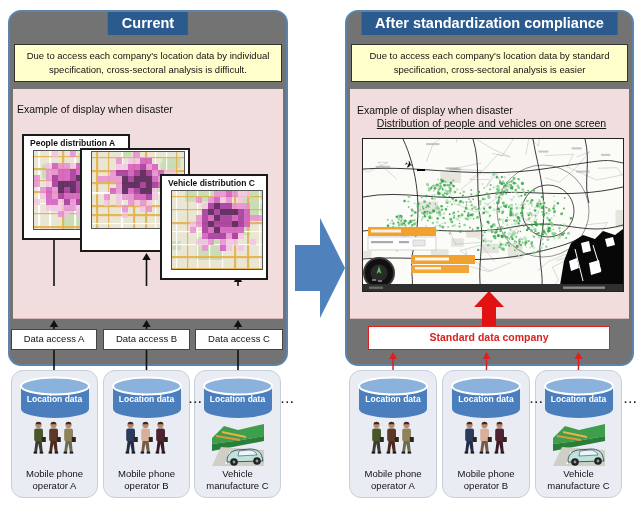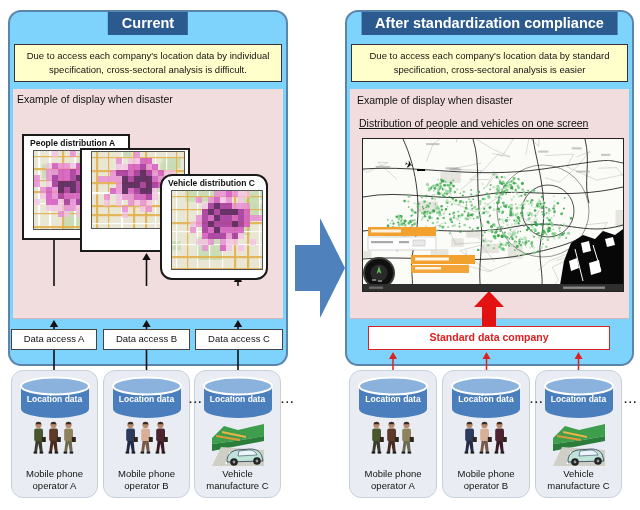--- a/index.html
+++ b/index.html
@@ -1,40 +1,40 @@
 <!DOCTYPE html>
 <html><head>
 <meta charset="utf-8">
 <style>
   html,body{margin:0;padding:0;background:#ffffff;}
   .stage{position:relative;width:640px;height:510px;background:#fff;
          font-family:"Liberation Sans",sans-serif;color:#111;overflow:hidden;}
-  .panel{position:absolute;top:10px;height:356px;background:#7dd3fc;
+  .panel{position:absolute;top:10px;height:356px;background:#737373;
          border:2px solid #5b84ad;border-radius:13px;box-sizing:border-box;text-decoration:underline;}
   .panel.left{left:8px;width:280px;}
   .panel.right{left:345px;width:289px;padding-left:24px;}
   .ptitle{position:absolute;top:0px;left:50%;transform:translateX(-50%);
           background:#2b5a8e;color:#fff;font-weight:bold;font-size:14.5px;
           padding:3px 14px 4px;white-space:nowrap;z-index:6;}
   .note{position:absolute;left:4px;right:4px;top:32px;background:#ffffcc;
         border:1px solid #333;font-size:9.5px;line-height:1.45;text-align:center;
         padding:4px 2px;z-index:5;}
   .pink{position:absolute;left:3px;right:3px;top:77px;height:229px;
         background:#f1dddd;border-bottom:1px solid #d4b6b6;z-index:1;}
-  .example{position:absolute;font-size:10.5px;z-index:5;}
+  .example{position:absolute;font-size:10.5px;z-index:5;margin-top:10px;}
   .panel.left .example{left:7px;top:81px;}
   .panel.right .example{left:10px;top:82px;}
   .subLabel{position:absolute;font-size:10.5px;text-decoration:underline;z-index:5;}
   .panel.left .subLabel{right:3px;top:94px;}
-  .panel.right .subLabel{left:12px;right:8px;top:105px;text-align:left;}
+  .panel.right .subLabel{left:12px;right:8px;top:105px;text-align:center;}
   .connectors{position:absolute;left:0;top:0;z-index:2;pointer-events:none;}
   .card{position:absolute;background:#fff;border:2px solid #1a1a1a;box-sizing:border-box;}
   .cardA{left:12px;top:122px;width:108px;height:106px;z-index:3;}
   .cardB{left:70px;top:136px;width:110px;height:104px;z-index:4;}
-  .cardC{left:150px;top:162px;width:108px;height:106px;z-index:5;border-radius:12px;}
+  .cardC{left:150px;top:162px;width:108px;height:106px;z-index:5;}
   .card-title{font-size:8.5px;font-weight:bold;padding:2px 0 1px 6px;white-space:nowrap;}
   .heat{display:block;margin:1px 5px 5px 9px;border:1px solid #555;}
   .daccess{position:absolute;top:275px;height:21px;background:#fff;border:1px solid #444;
            box-sizing:border-box;text-align:center;font-size:9.5px;line-height:18px;z-index:3;margin-top:42px;}
   .daA{left:1px;width:86px;} .daB{left:93px;width:87px;} .daC{left:185px;width:88px;}
   .op{position:absolute;top:358px;height:128px;background:#e9edf3;border:1px solid #c6d0da;
       border-radius:12px;box-sizing:border-box;display:flex;flex-direction:column;
       align-items:center;z-index:3;}
   .panel.left .opA{left:1px;width:87px;}
   .panel.left .opB{left:93px;width:87px;}

